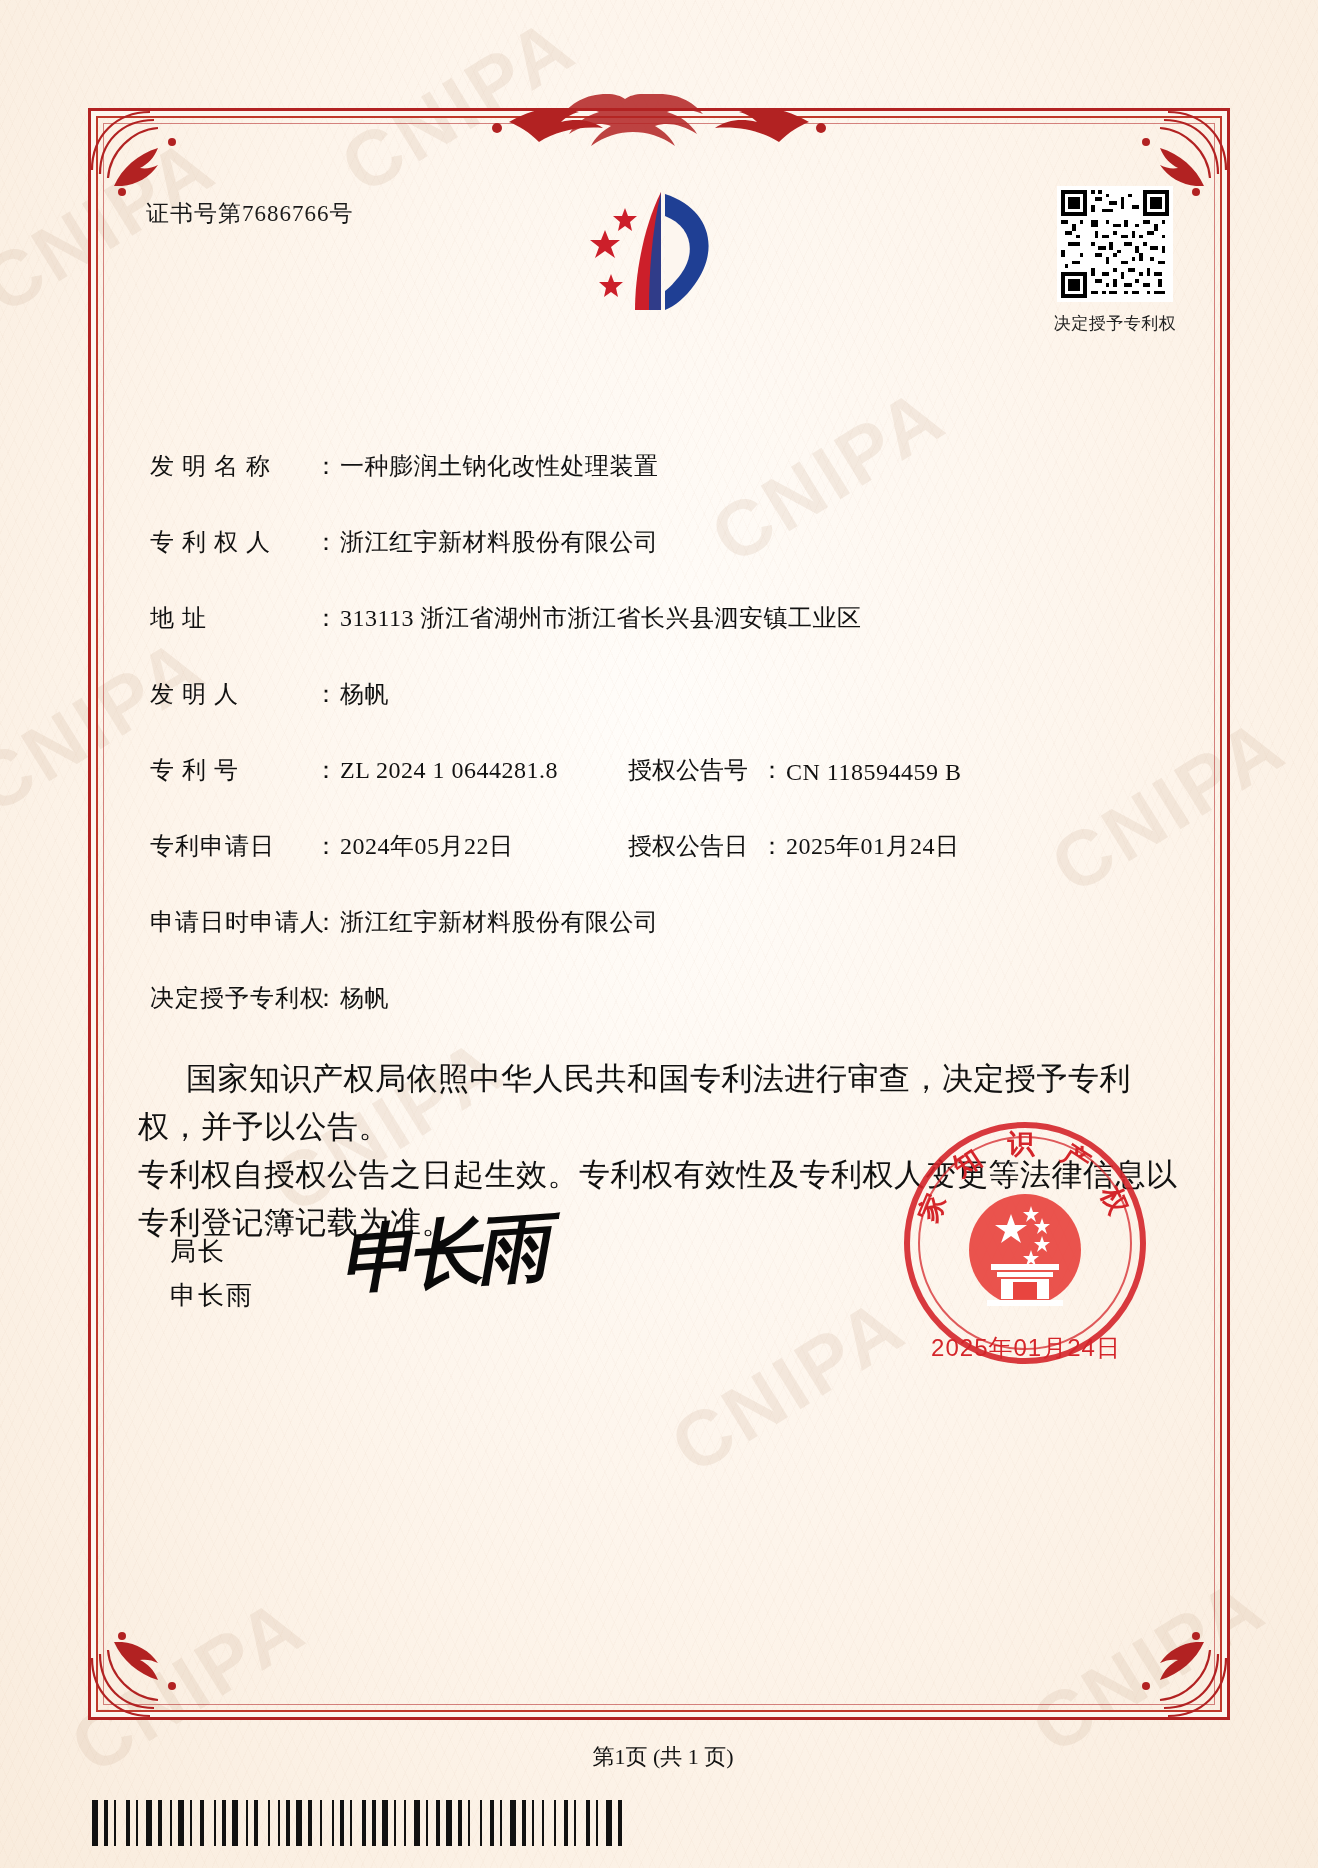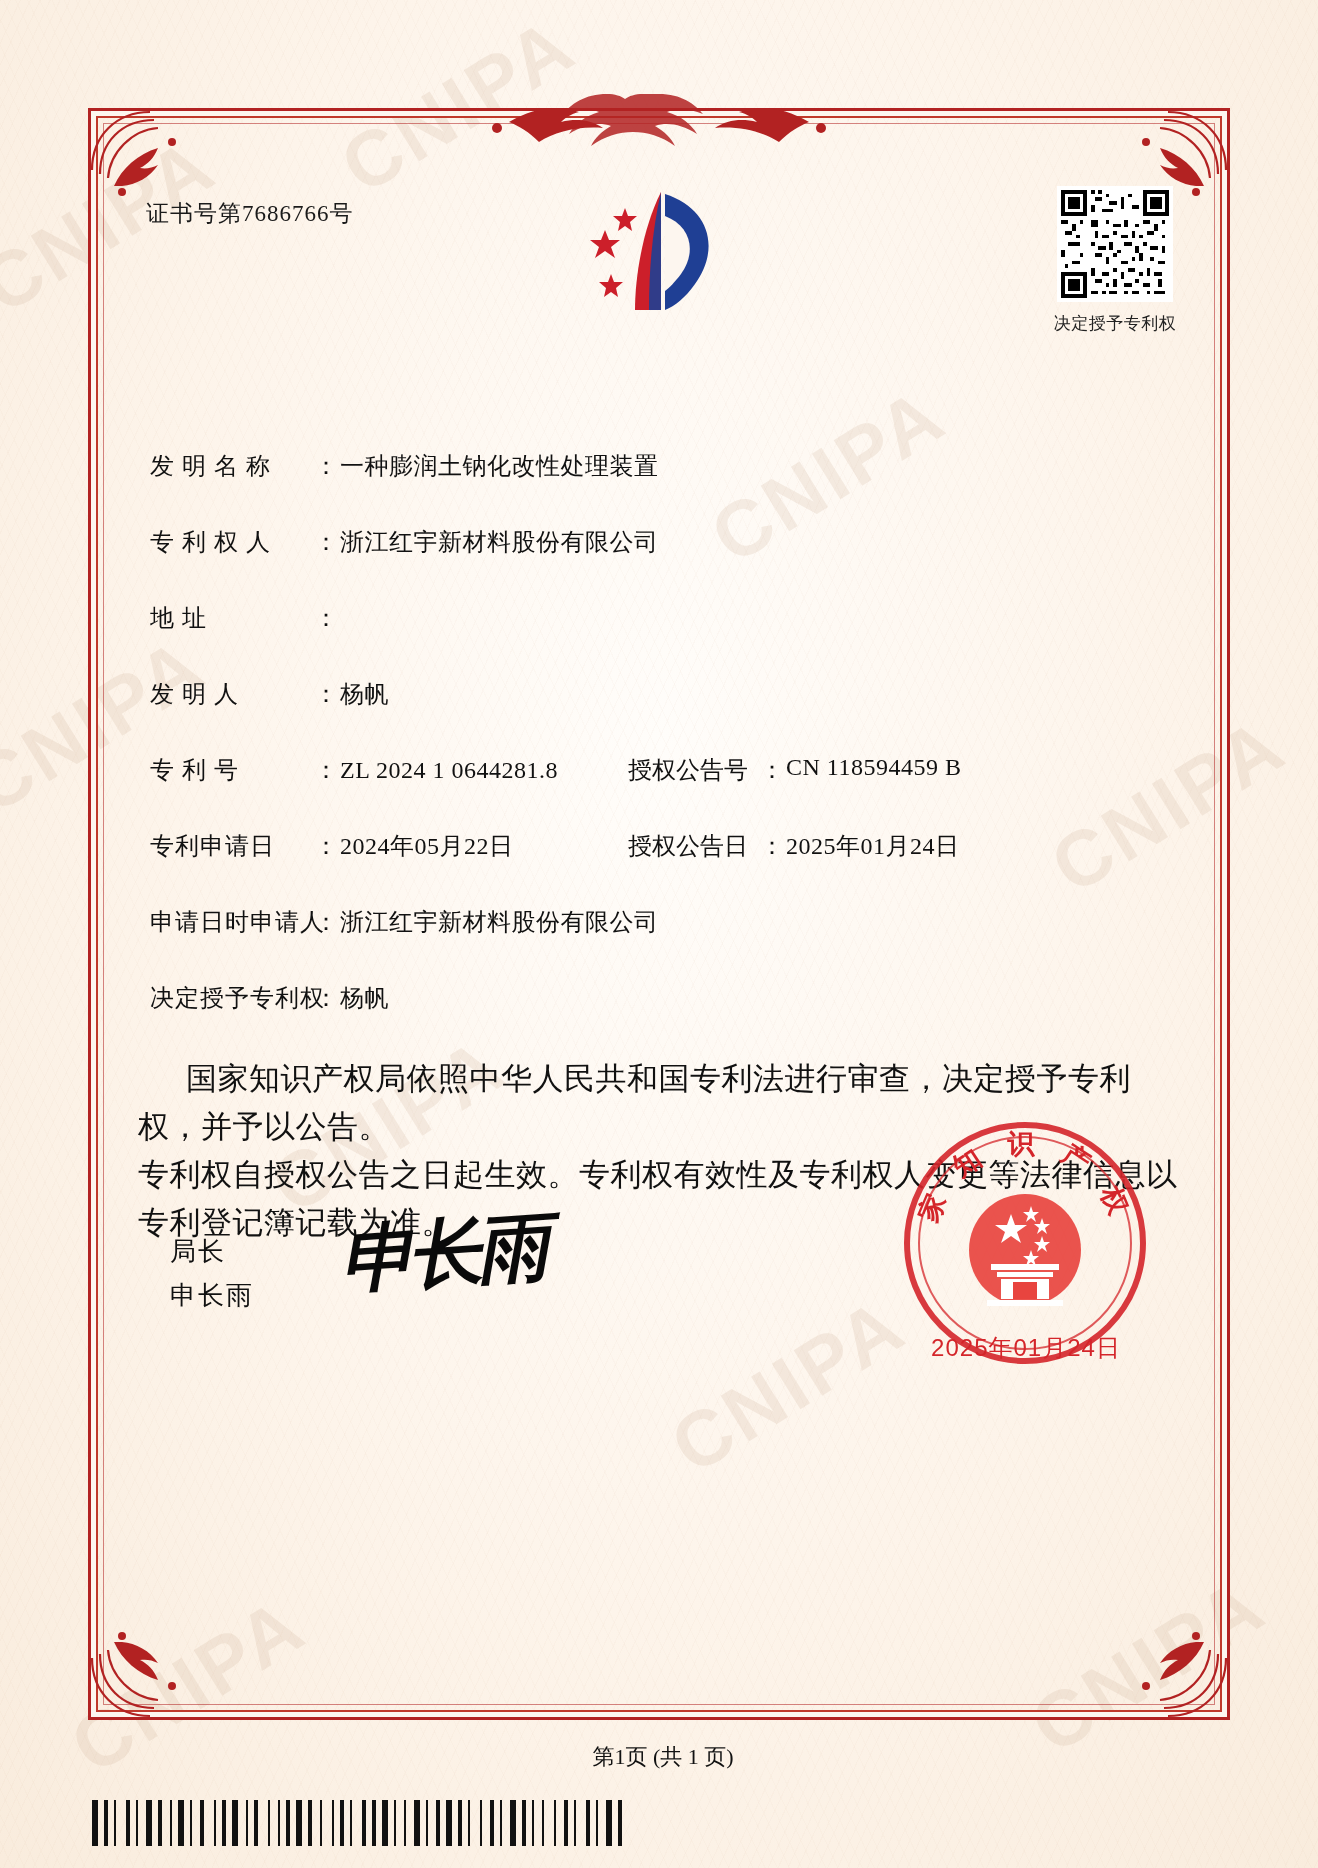--- a/index.html
+++ b/index.html
@@ -175,21 +175,21 @@
     flex: none;
     letter-spacing: 1px;
     white-space: nowrap;
   }
   .colon { margin: 0 2px 0 -4px; }
   .val {
     letter-spacing: .5px;
   }
   .row-2col { display: flex; margin-bottom: 44px; }
   .col-a { width: 478px; flex: none; display: flex; align-items: baseline; }
-  .col-b { display: flex; align-items: flex-start; }
+  .col-b { display: flex; align-items: flex-end; }
   .lbl-b { width: 136px; flex: none; white-space: nowrap; }
 
   
   .statement {
     position: absolute;
     left: 8px;
     right: 8px;
     top: 905px;
     font-size: 31px;
     line-height: 48px;
@@ -494,20 +494,21 @@
 
       <div class="row">
         <div class="lbl">专 利 权 人</div>
         <div class="colon">：</div>
         <div class="val">浙江红宇新材料股份有限公司</div>
       </div>
 
       <div class="row">
         <div class="lbl">地        址</div>
         <div class="colon">：</div>
+        <div class="val">313113 浙江省湖州市浙江省长兴县泗安镇工业区</div>
       </div>
 
       <div class="row">
         <div class="lbl">发  明  人</div>
         <div class="colon">：</div>
         <div class="val">杨帆</div>
       </div>
 
       <div class="row-2col">
         <div class="col-a">

